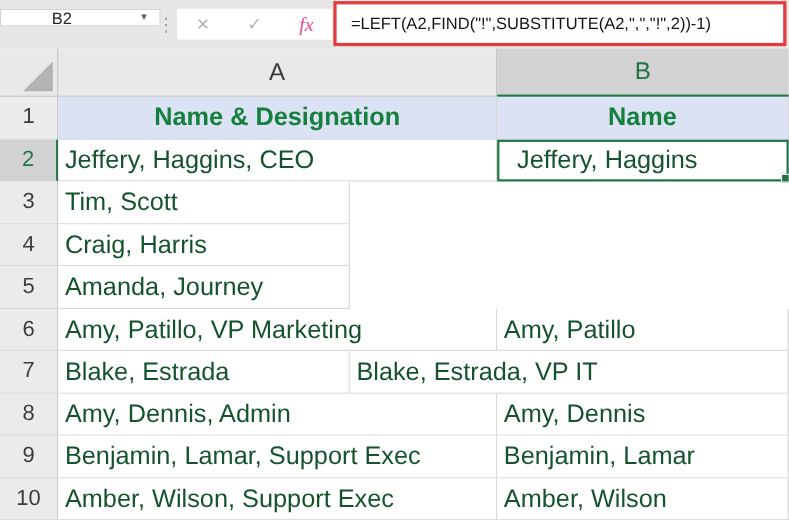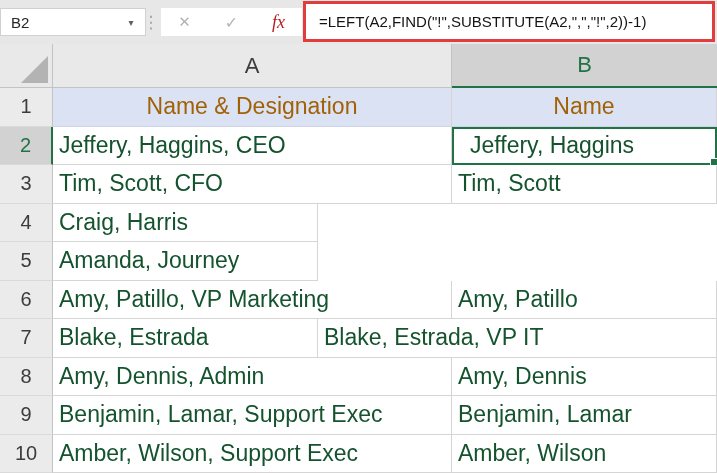--- a/index.html
+++ b/index.html
@@ -1,32 +1,32 @@
 <!DOCTYPE html>
 <html><head>
 <meta charset="utf-8">
 <style>
   * { margin:0; padding:0; box-sizing:border-box; }
   html,body { width:717px; height:473px; overflow:hidden; background:#fff;
     font-family:"Liberation Sans", sans-serif; }
 
   
   .topbar { position:absolute; left:0; top:0; width:717px; height:44px; background:#e7e7e7; }
-  .namebox { position:absolute; left:0; top:8px; width:146px; height:28px; background:#fff;
-    border:1px solid #d0d0d0; display:flex; align-items:center; cursor:default; }
+  .namebox { position:absolute; left:0; top:8px; width:146px; height:16px; background:#fff;
+    border:1px solid #d0d0d0; display:flex; align-items:flex-start; cursor:default;padding-left:36px; }
   .namebox-value { flex:1; padding-left:10px; font-size:15px; color:#262626; }
   .namebox-caret { width:28px; text-align:center; font-size:10px; color:#606060; }
   .sep-dots { position:absolute; left:142px; top:8px; width:18px; height:28px; display:flex;
     align-items:center; justify-content:center; color:#a3a3a3; font-size:17px; letter-spacing:0; }
   .fxbar { position:absolute; left:161px; top:8px; width:141px; height:28px; background:#fff;
     display:flex; align-items:center; }
   .fx-btn { flex:1; text-align:center; cursor:default; }
   .cancel-glyph { color:#b3b3b3; font-size:15px; }
   .enter-glyph { color:#b3b3b3; font-size:16px; }
-  .fx-glyph { color:#b91c1c; font-size:18px; font-style:italic;
+  .fx-glyph { color:#ec4899; font-size:18px; font-style:italic;
     font-family:"Liberation Serif", serif; }
   .formula-box { position:absolute; left:303px; top:1px; width:412px; height:41px;
     border:3px solid #e23c3c; background:#fff; display:flex; align-items:center; }
   .formula-text { padding-left:13px; font-size:15px; color:#141414; white-space:nowrap; }
 
   
   .grid { position:absolute; left:0; top:44px; width:717px; }
   .headrow { display:flex; height:44px; }
   .corner { width:53px; height:44px; background:#e9e9e9; border-right:1px solid #c3c3c3;
     border-bottom:1px solid #c3c3c3; position:relative; }
@@ -42,22 +42,22 @@
   .row { display:flex; height:38.5px; }
   .rowhead { width:53px; background:#ebebeb; border-right:1px solid #c3c3c3;
     border-bottom:1px solid #dadada; display:flex; align-items:center; justify-content:center;
     font-size:20px; color:#3c3c3c; cursor:default; }
   .row.selected .rowhead { background:#d2d2d2; color:#217346; border-right:2px solid #217346; }
 
   .cell { display:flex; align-items:center; font-size:23px; color:#14532d;
     padding-left:6px; white-space:nowrap; overflow:hidden; background:#fff; cursor:cell; }
   .cell.col-a { width:399px; border-right:1px solid #d5d5d5; border-bottom:1px solid #d5d5d5; }
   .cell.col-b { width:265px; border-right:1px solid #d5d5d5; border-bottom:1px solid #d5d5d5; }
-  .row.title-row .cell { background:#dbe2f3; font-weight:normal; justify-content:center;
-    padding-left:0; color:#a16207; border-bottom:1px solid #cdd3e4; }
+  .row.title-row .cell { background:#dbe2f3; font-weight:bold; justify-content:center;
+    padding-left:0; color:#15803d; border-bottom:1px solid #cdd3e4; }
   .cell.active { border:2px solid #217346; position:relative; overflow:visible;padding-left:16px; }
   .cell.active::after { content:""; position:absolute; right:-3px; bottom:-3px; width:6px;
     height:6px; background:#217346; border:1px solid #fff; }
 </style>
 </head>
 <body>
 
 <div class="topbar">
   <div class="namebox">
     <span class="namebox-value">B2</span>
@@ -90,21 +90,20 @@
   </div>
 
   <div class="row selected">
     <div class="rowhead">2</div>
     <div class="cell col-a">Jeffery, Haggins, CEO</div>
     <div class="cell col-b active">Jeffery, Haggins</div>
   </div>
 
   <div class="row">
     <div class="rowhead">3</div>
-    <div class="cell col-a">Tim, Scott, CFO</div>
     <div class="cell col-b">Tim, Scott</div>
   </div>
 
   <div class="row">
     <div class="rowhead">4</div>
     <div class="cell col-b">Craig, Harris</div>
   </div>
 
   <div class="row">
     <div class="rowhead">5</div>

